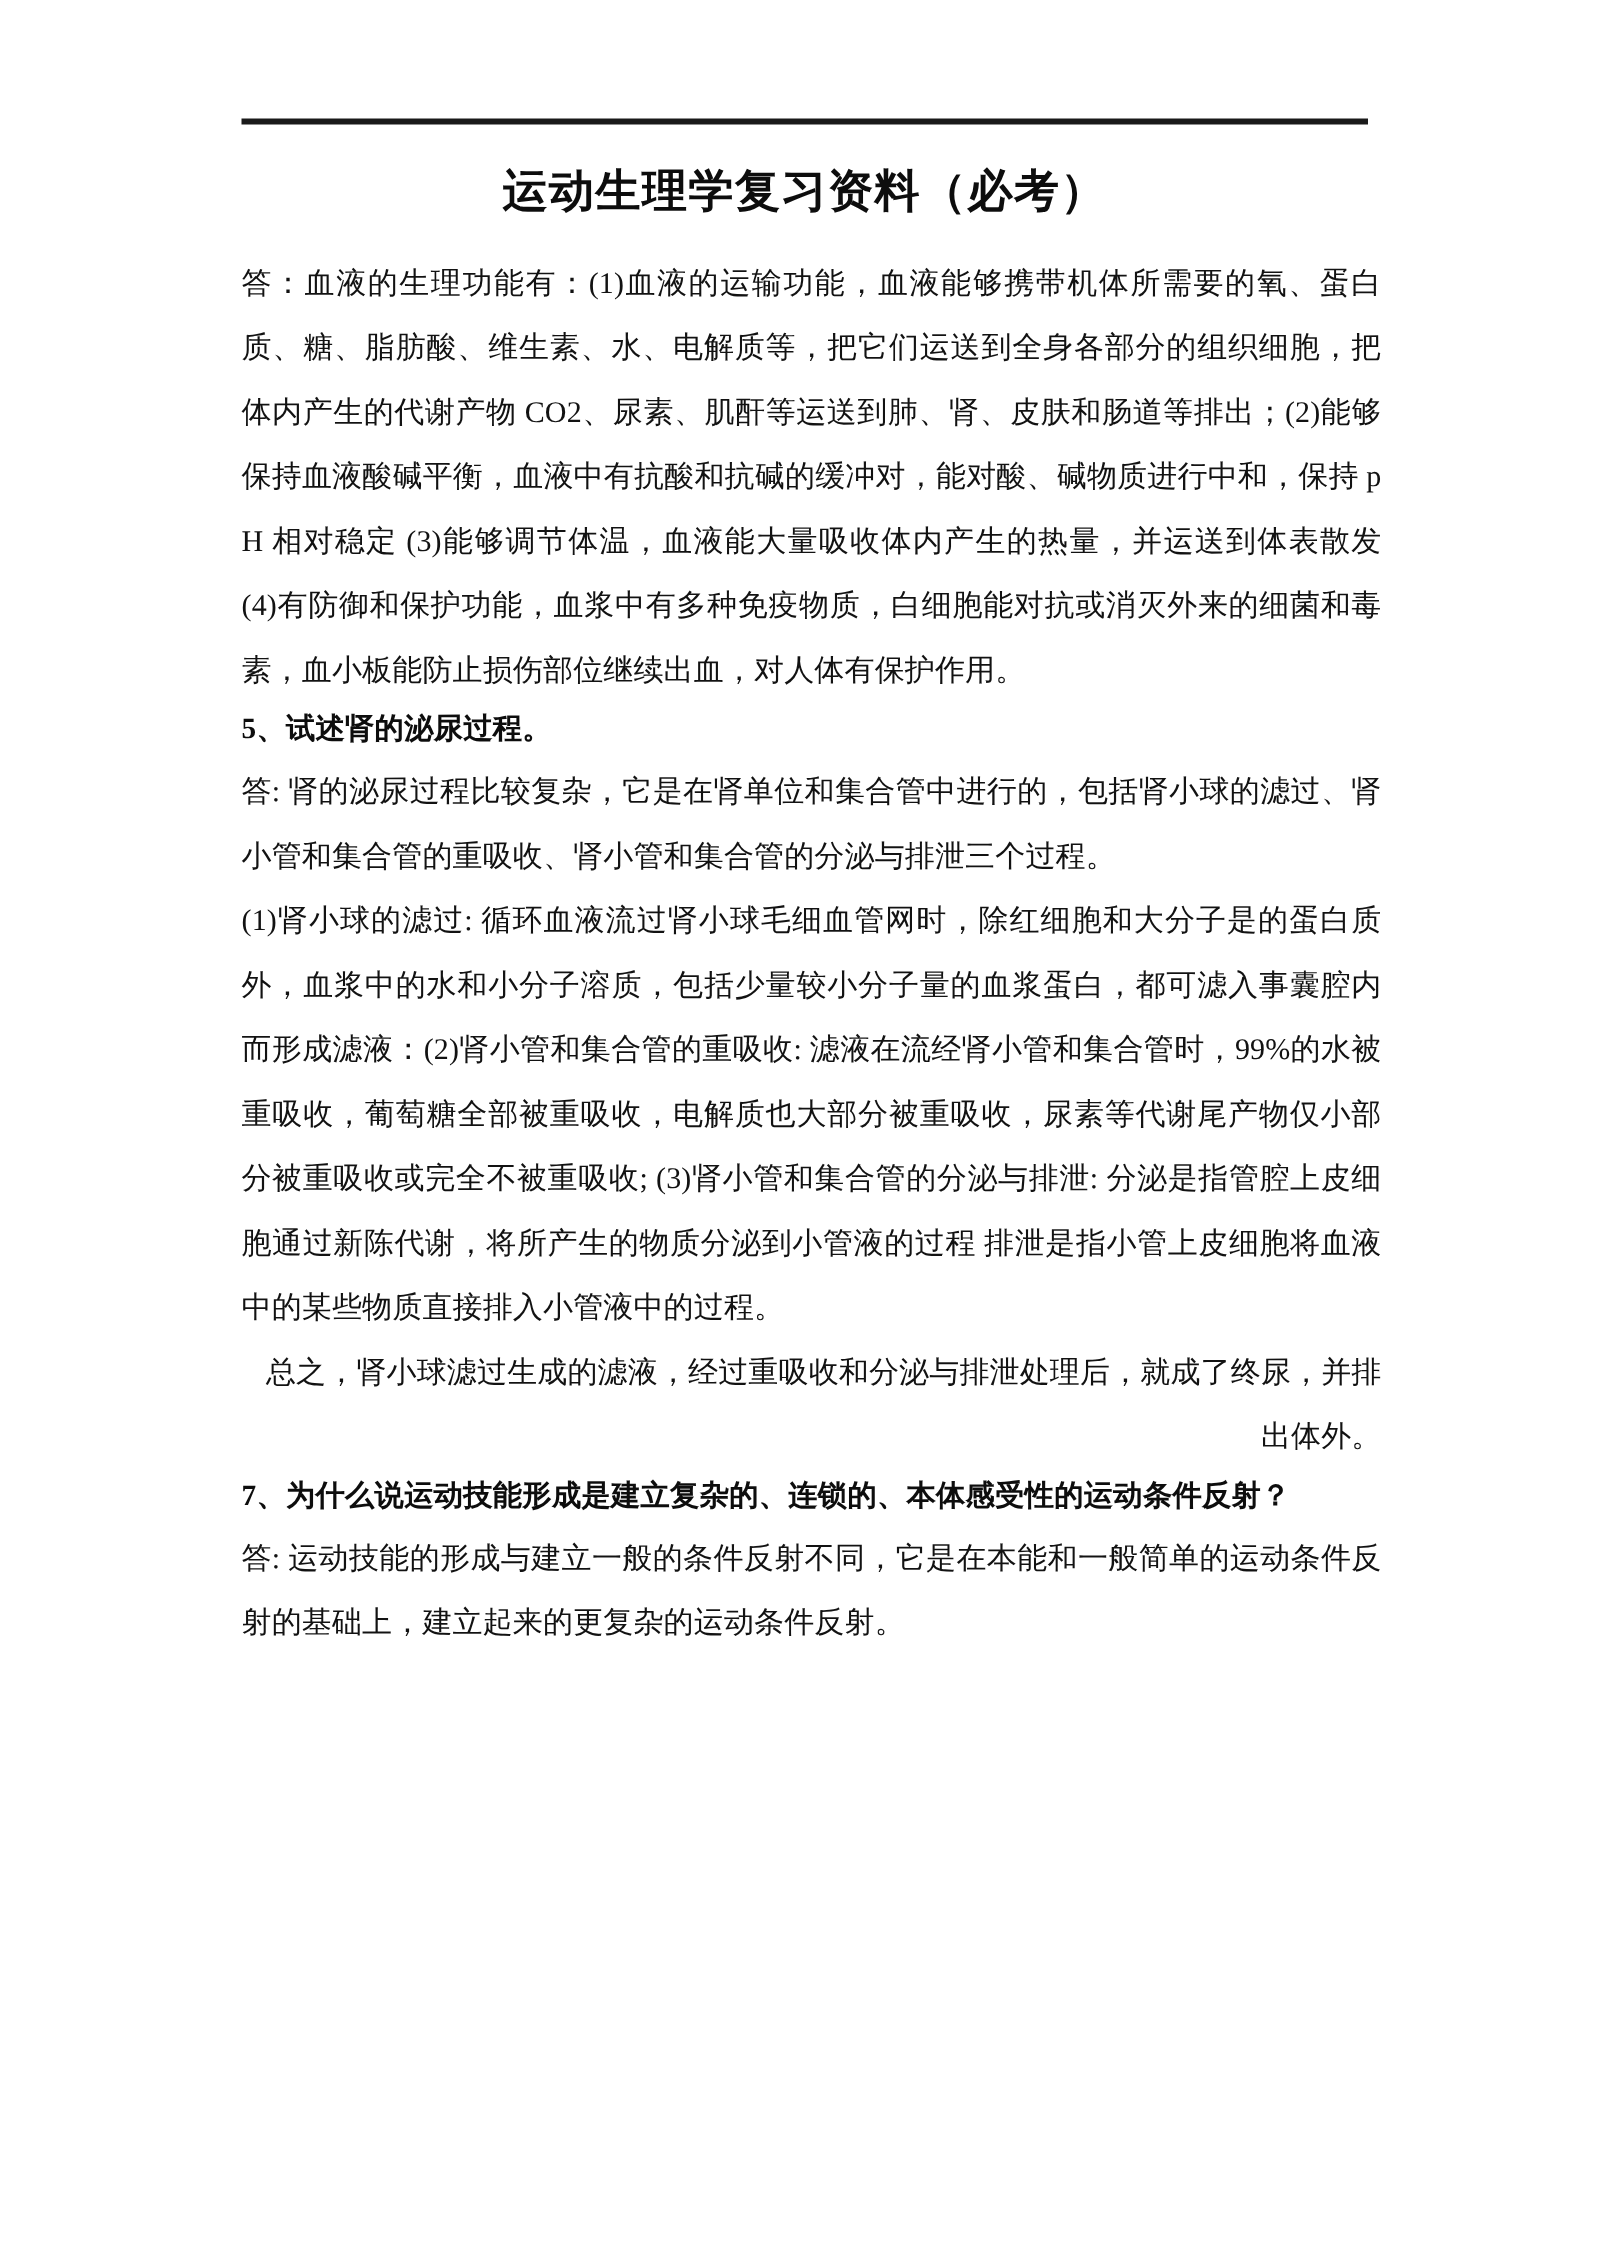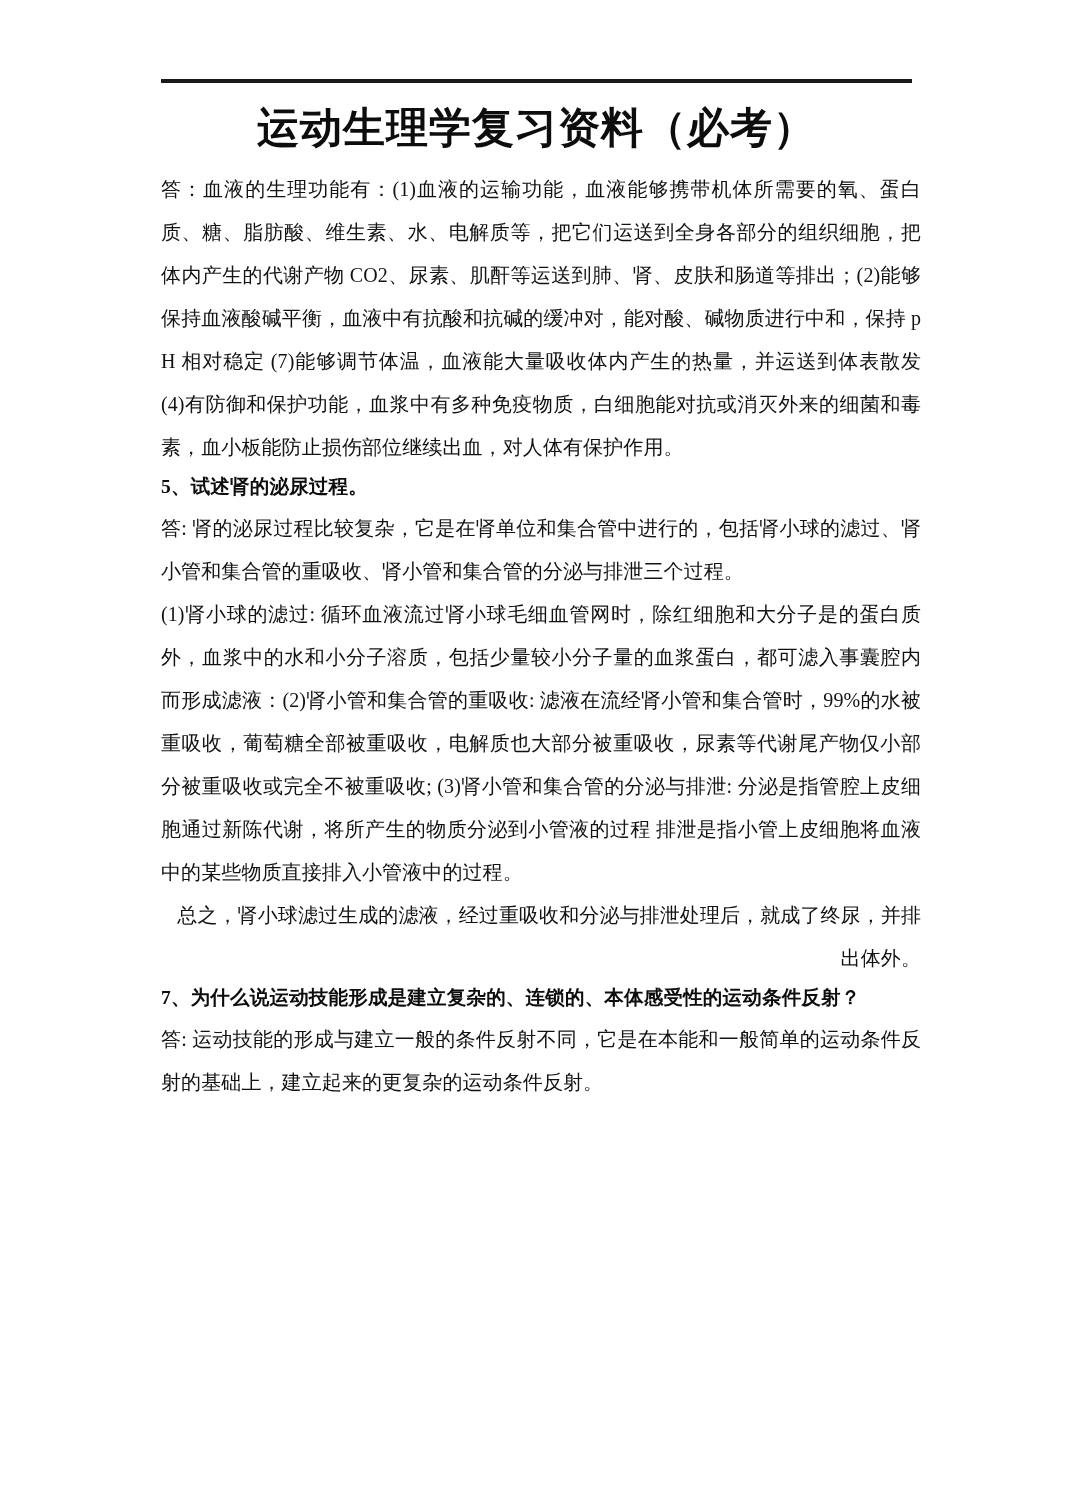--- a/index.html
+++ b/index.html
@@ -37,21 +37,21 @@
   .content {
     position: absolute;
     left: 161px;
     top: 96px;
     width: 760px;
   }
 
   .doc-title {
     font-family: "Liberation Serif", "DejaVu Serif", serif;
     font-weight: 700;
-    font-size: 42px;
+    font-size: 30px;
     line-height: 64px;
     text-align: center;
     letter-spacing: 1px;
     margin: 0 0 6px 0;
     padding: 0;
     color: #0d0d0d;
     width: 751px;
   }
 
   .q-heading {
@@ -87,21 +87,21 @@
 <div class="page">
 
   <div class="header-rule"></div>
 
   <div class="content">
 
     <h1 class="doc-title">运动生理学复习资料（必考）</h1>
 
     <div>
       <div class="gap-xs"></div>
-      <p class="para">答：血液的生理功能有：(1)血液的运输功能，血液能够携带机体所需要的氧、蛋白质、糖、脂肪酸、维生素、水、电解质等，把它们运送到全身各部分的组织细胞，把体内产生的代谢产物 CO2、尿素、肌酐等运送到肺、肾、皮肤和肠道等排出；(2)能够保持血液酸碱平衡，血液中有抗酸和抗碱的缓冲对，能对酸、碱物质进行中和，保持 pH 相对稳定 (7)能够调节体温，血液能大量吸收体内产生的热量，并运送到体表散发 (4)有防御和保护功能，血浆中有多种免疫物质，白细胞能对抗或消灭外来的细菌和毒素，血小板能防止损伤部位继续出血，对人体有保护作用。</p>
+      <p class="para">答：血液的生理功能有：(1)血液的运输功能，血液能够携带机体所需要的氧、蛋白质、糖、脂肪酸、维生素、水、电解质等，把它们运送到全身各部分的组织细胞，把体内产生的代谢产物 CO2、尿素、肌酐等运送到肺、肾、皮肤和肠道等排出；(2)能够保持血液酸碱平衡，血液中有抗酸和抗碱的缓冲对，能对酸、碱物质进行中和，保持 pH 相对稳定 (3)能够调节体温，血液能大量吸收体内产生的热量，并运送到体表散发 (4)有防御和保护功能，血浆中有多种免疫物质，白细胞能对抗或消灭外来的细菌和毒素，血小板能防止损伤部位继续出血，对人体有保护作用。</p>
     </div>
 
     <div>
       <p class="q-heading">5、试述肾的泌尿过程。</p>
       <div class="gap-xs"></div>
       <p class="para">答: 肾的泌尿过程比较复杂，它是在肾单位和集合管中进行的，包括肾小球的滤过、肾小管和集合管的重吸收、肾小管和集合管的分泌与排泄三个过程。</p>
       <p class="para">(1)肾小球的滤过: 循环血液流过肾小球毛细血管网时，除红细胞和大分子是的蛋白质外，血浆中的水和小分子溶质，包括少量较小分子量的血浆蛋白，都可滤入事囊腔内而形成滤液：(2)肾小管和集合管的重吸收: 滤液在流经肾小管和集合管时，99%的水被重吸收，葡萄糖全部被重吸收，电解质也大部分被重吸收，尿素等代谢尾产物仅小部分被重吸收或完全不被重吸收; (3)肾小管和集合管的分泌与排泄: 分泌是指管腔上皮细胞通过新陈代谢，将所产生的物质分泌到小管液的过程 排泄是指小管上皮细胞将血液中的某些物质直接排入小管液中的过程。</p>
       <p class="para last-line-left">总之，肾小球滤过生成的滤液，经过重吸收和分泌与排泄处理后，就成了终尿，并排出体外。</p>
     </div>
 

